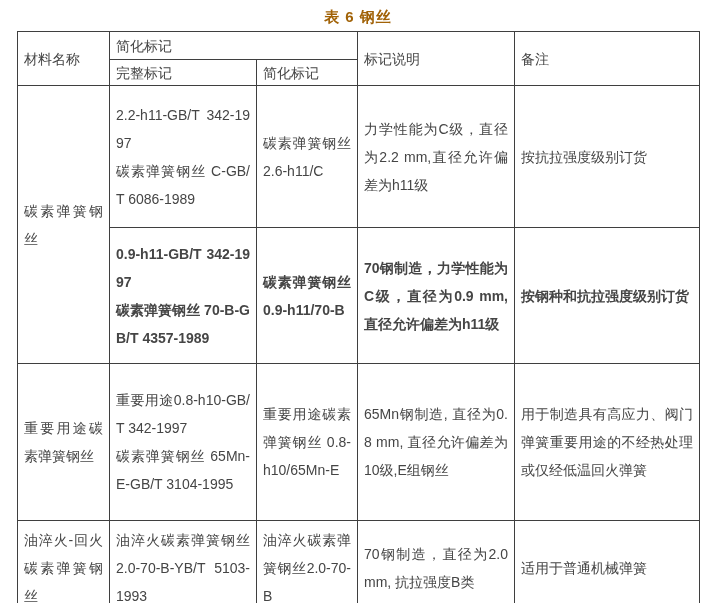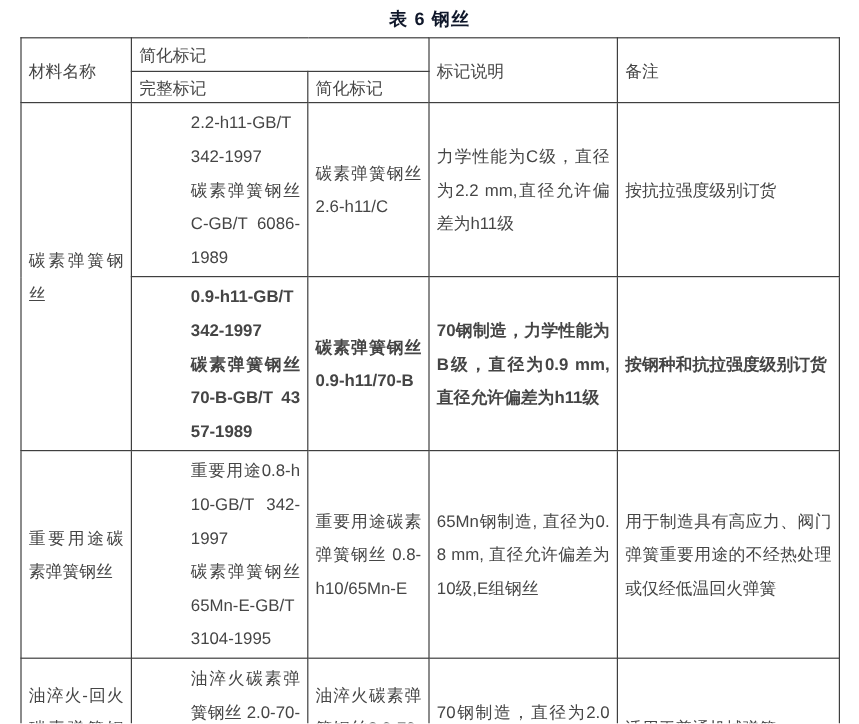--- a/index.html
+++ b/index.html
@@ -12,21 +12,21 @@
     overflow: hidden;
     font-family: "Liberation Sans", "DejaVu Sans", sans-serif;
     color: #454545;
   }
   .doc-title {
     padding-top: 8px;
     width: 716px;
     text-align: center;
     font-size: 15px;
     font-weight: bold;
-    color: #0f172a;
+    color: #a16207;
     letter-spacing: 1px;
     line-height: 18px;
   }
   table.tbl {
     border-collapse: collapse;
     table-layout: fixed;
     width: 682px;
     margin-left: 17px;
     margin-top: 5px;
   }
@@ -45,21 +45,21 @@
     text-align: left;
     word-break: keep-all;
     line-height: 20px;
   }
   .tbl tr.hrow1 { height: 28px; margin-top: 40px; }
   .tbl tr.hrow2 { height: 26px; }
   .tbl tr.r1 { height: 142px; }
   .tbl tr.r2 { height: 136px; font-weight: bold; }
   .tbl tr.r3 { height: 157px; }
   .tbl tr.r4 { height: 95px; }
-  .para { text-align: justify; word-break: break-all; margin-left: 43px; }
+  .para { text-align: justify; word-break: break-all; }
 </style>
 </head>
 <body>
 
 <div class="page">
 
   <div class="doc-title">表 6 钢丝</div>
 
   <table class="tbl">
     <colgroup>
@@ -91,21 +91,21 @@
         <td>力学性能为C级，直径为2.2 mm,直径允许偏差为h11级</td>
         <td>按抗拉强度级别订货</td>
       </tr>
 
       <tr class="r2">
         <td>
           <div class="para">0.9-h11-GB/T 342-1997</div>
           <div class="para">碳素弹簧钢丝 70-B-GB/T 4357-1989</div>
         </td>
         <td>碳素弹簧钢丝 0.9-h11/70-B</td>
-        <td>70钢制造，力学性能为B级，直径为0.9 mm,直径允许偏差为h11级</td>
+        <td>70钢制造，力学性能为C级，直径为0.9 mm,直径允许偏差为h11级</td>
         <td>按钢种和抗拉强度级别订货</td>
       </tr>
 
       <tr class="r3">
         <td>重要用途碳素弹簧钢丝</td>
         <td>
           <div class="para">重要用途0.8-h10-GB/T 342-1997</div>
           <div class="para">碳素弹簧钢丝 65Mn-E-GB/T 3104-1995</div>
         </td>
         <td>重要用途碳素弹簧钢丝 0.8-h10/65Mn-E</td>

